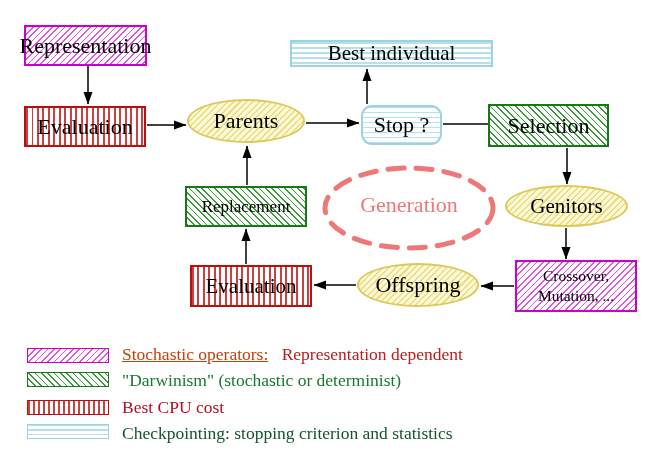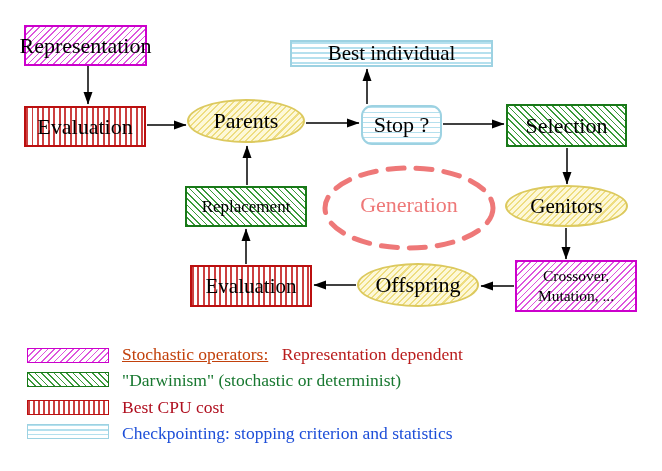--- a/index.html
+++ b/index.html
@@ -57,21 +57,21 @@
     background:repeating-linear-gradient(45deg,#3a9a3a 0,#3a9a3a 1.2px,#ffffff 1.2px,#ffffff 4.5px);}
   .sw-red{border:1.6px solid #bb0f0f;
     background:repeating-linear-gradient(90deg,#cc4040 0,#cc4040 1.8px,#ffffff 1.8px,#ffffff 5px);}
   .sw-cyan{border:1.6px solid #9dd2e2;
     background:repeating-linear-gradient(180deg,#b5e0ee 0,#b5e0ee 1.5px,#ffffff 1.5px,#ffffff 4.5px);}
   .legend-text{position:absolute;left:122px;font-size:17.5px;white-space:nowrap;}
   .c-magenta{color:#c2410c;text-decoration:underline;}
   .c-gold{color:#b91c1c;margin-left:9px;}
   .c-green{color:#187830;}
   .c-red{color:#b01020;}
-  .c-cyan{color:#1d4ed8;}
+  .c-cyan{color:#14532d;}
 </style>
 </head>
 <body>
 
 <div class="canvas">
 
   <svg class="arrows" width="662" height="471" viewBox="0 0 662 471">
     <defs>
       <marker id="ah" markerWidth="14" markerHeight="10" refX="12.5" refY="5" orient="auto" markerUnits="userSpaceOnUse">
         <path d="M0.5,0.5 L13,5 L0.5,9.5 Z" fill="#000"></path>
@@ -106,21 +106,21 @@
   </div>
 
   <div class="node ellipse f-yellow t22" style="left:187px;top:99px;width:118px;height:44px;">
     <span>Parents</span>
   </div>
 
   <div class="node box rounded f-cyan t22" style="left:361px;top:105px;width:81px;height:40px;">
     <span>Stop ?</span>
   </div>
 
-  <div class="node box f-green t22" style="left:506px;top:104px;width:121px;height:43px;">
+  <div class="node box f-green t22" style="left:488px;top:104px;width:121px;height:43px;">
     <span>Selection</span>
   </div>
 
   <div class="node box f-green t17" style="left:185px;top:186px;width:122px;height:41px;">
     <span>Replacement</span>
   </div>
 
   <div class="gen-label">Generation</div>
 
   <div class="node ellipse f-yellow t21" style="left:505px;top:185px;width:123px;height:42px;">

